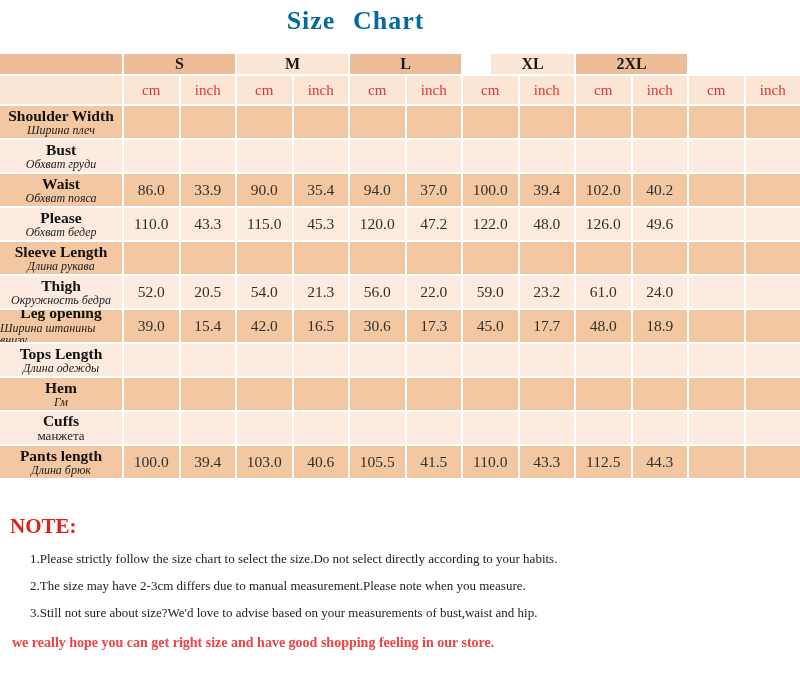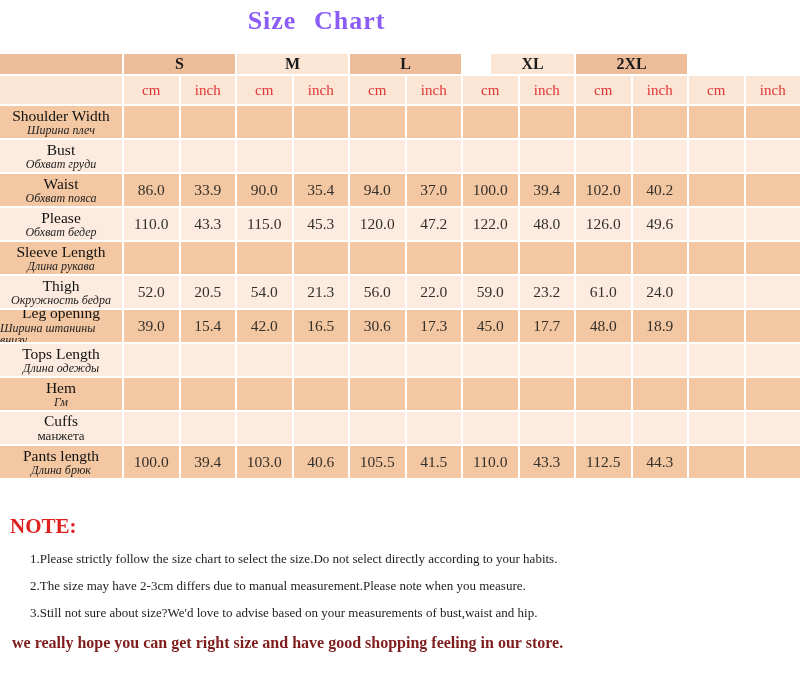--- a/index.html
+++ b/index.html
@@ -1,40 +1,40 @@
 <!DOCTYPE html>
 <html><head>
 <meta charset="utf-8">
 <style>
   html,body{margin:0;padding:0;background:#fff;}
   .page{position:relative;width:800px;height:680px;background:#ffffff;overflow:hidden;
         font-family:"Liberation Serif","DejaVu Serif",serif;}
   .title{position:absolute;top:6px;left:0;width:633px;text-align:center;
-         font-size:26px;font-weight:bold;color:#8b5cf6;word-spacing:10px;letter-spacing:1px;}
+         font-size:26px;font-weight:bold;color:#0369a1;word-spacing:10px;letter-spacing:1px;padding-left:39px;}
   
   .size-grid{position:absolute;top:54px;left:0;width:800px;
              display:grid;grid-template-columns:122px repeat(12,1fr);
              grid-template-rows:20px 28px repeat(11,32px);gap:2px;background:#ffffff;}
   .cell{display:flex;align-items:center;justify-content:center;overflow:hidden;}
   .bg-dark{background:#f3c7a2;}
   .bg-light{background:#fcebde;}
   .bg-hdark{background:#edbd9a;}
   .bg-hlight{background:#fbe6d6;}
   .size-head{font-weight:bold;font-size:16px;color:#1a1a1a;}
   .unit-head{color:#e03535;font-size:15px;}
   .row-label{flex-direction:column;line-height:1.05;padding:1px 0;}
-  .row-label .en{font-weight:normal;font-size:15.5px;color:#111;}
+  .row-label .en{font-weight:bold;font-size:15.5px;color:#111;}
   .row-label .ru{font-size:12px;color:#222;font-style:italic;}
   .row-label .ru.upright{font-style:normal;font-size:13px;}
   .val{font-size:15.5px;color:#33302b;}
   
   .note{position:absolute;left:10px;top:514px;width:786px;}
   .note-heading{font-size:21px;font-weight:bold;color:#e01f1f;margin-bottom:6px;}
   .note-line{font-size:13px;color:#1c1c1c;line-height:27px;padding-left:20px;}
-  .note-highlight{font-size:16px;font-weight:bold;color:#7f1d1d;line-height:29px;padding-left:2px;margin-top:2px;}
+  .note-highlight{font-size:14px;font-weight:bold;color:#ef4444;line-height:29px;padding-left:2px;margin-top:2px;}
 </style>
 </head>
 <body>
 
 <div class="page">
 
   <div class="title">Size Chart</div>
 
   <div class="size-grid" id="size-grid">
       <div class="cell bg-hdark"></div>

